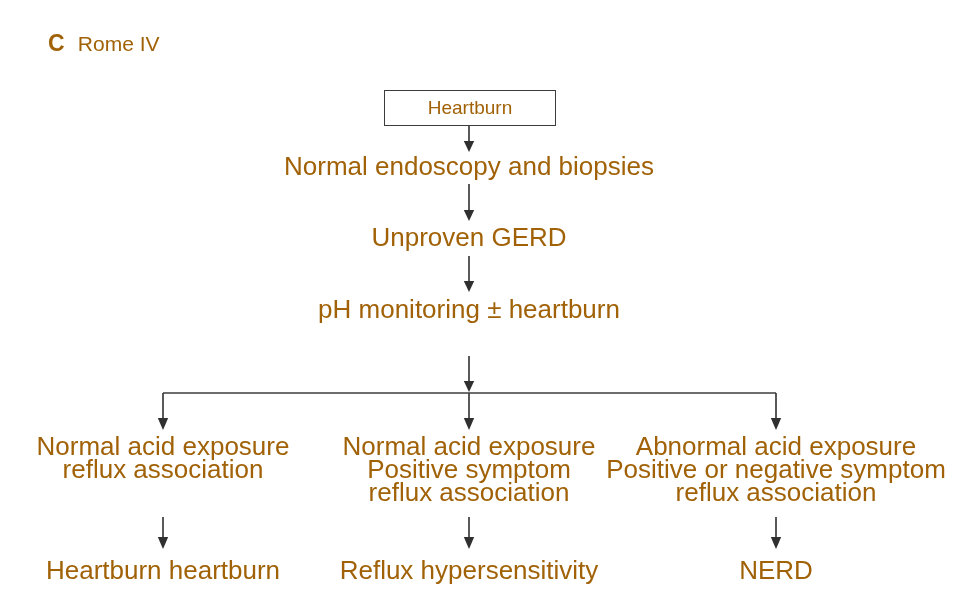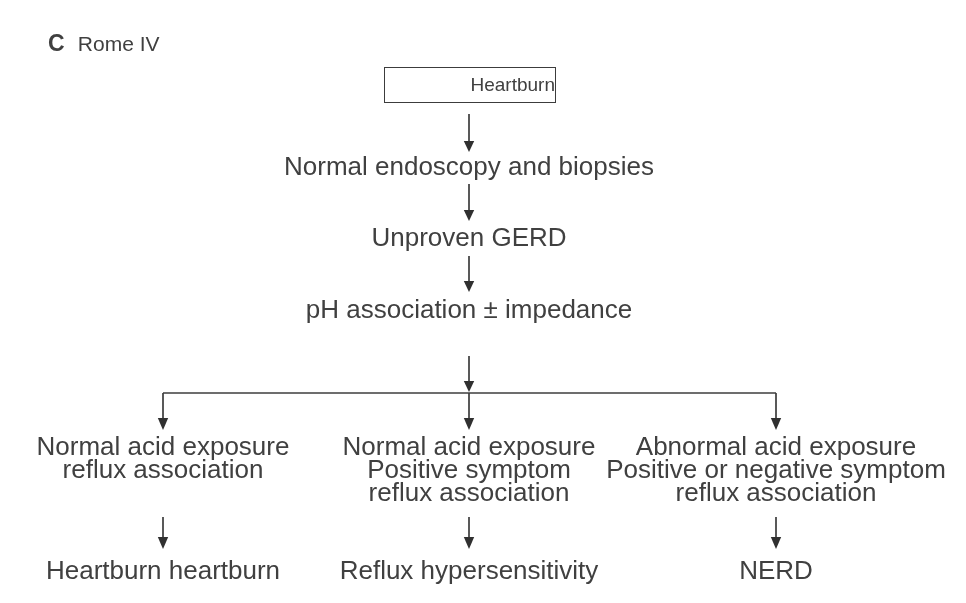--- a/index.html
+++ b/index.html
@@ -6,21 +6,21 @@
     margin: 0;
     padding: 0;
     background: #ffffff;
   }
   .canvas {
     position: relative;
     width: 966px;
     height: 603px;
     background: #ffffff;
     font-family: "Liberation Sans", sans-serif;
-    color: #404040;
+    color: #a16207;
     overflow: hidden;
   }
   .panel-label {
     position: absolute;
     left: 48px;
     top: 30px;
     white-space: nowrap;
   }
   .panel-label .letter {
     font-weight: bold;
@@ -40,28 +40,28 @@
     position: absolute;
     transform: translateX(-50%);
     white-space: nowrap;
     font-size: 26px;
     text-align: center;
     line-height: 23px;
   }
   .root-box {
     position: absolute;
     left: 384px;
-    top: 67px;
+    top: 90px;
     width: 170px;
     height: 34px;
     border: 1.5px solid #3c3c3c;
     background: #ffffff;
     display: flex;
     align-items: center;
-    justify-content: flex-end;
+    justify-content: center;
     font-size: 19px;
   }
   .col-left   { left: 163px; }
   .col-center { left: 469px; }
   .col-right  { left: 776px; text-align: center; }
 </style>
 </head>
 <body>
 
 <div class="canvas">
@@ -123,21 +123,21 @@
 
   <div class="root-box">
     <span>Heartburn</span>
   </div>
 
   <div class="node col-center" style="top:155px">Normal endoscopy and biopsies</div>
 
   <div class="node col-center" style="top:226px">Unproven GERD</div>
 
   <div class="node col-center" style="top:298px">
-    <div>pH association ± impedance</div>
+    <div>pH monitoring ± heartburn</div>
   </div>
 
   <div class="node col-left" style="top:435px">
     <div>Normal acid exposure</div>
     <div>reflux association</div>
   </div>
 
   <div class="node col-center" style="top:435px">
     <div>Normal acid exposure</div>
     <div>Positive symptom</div>

